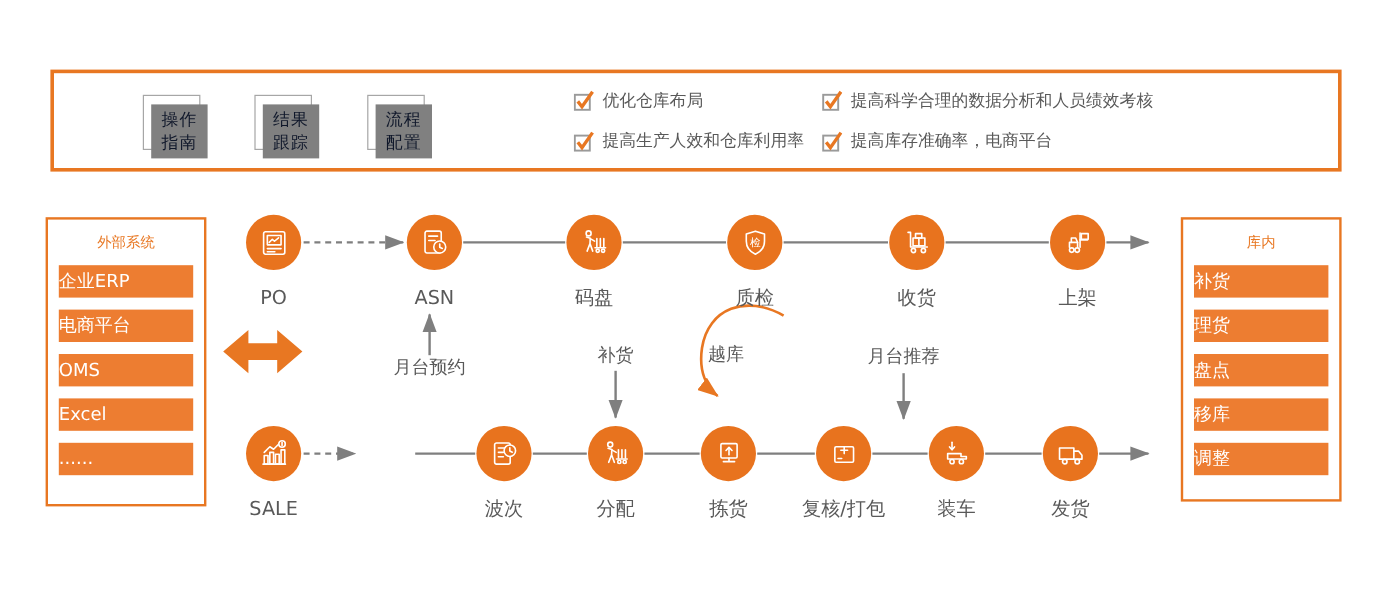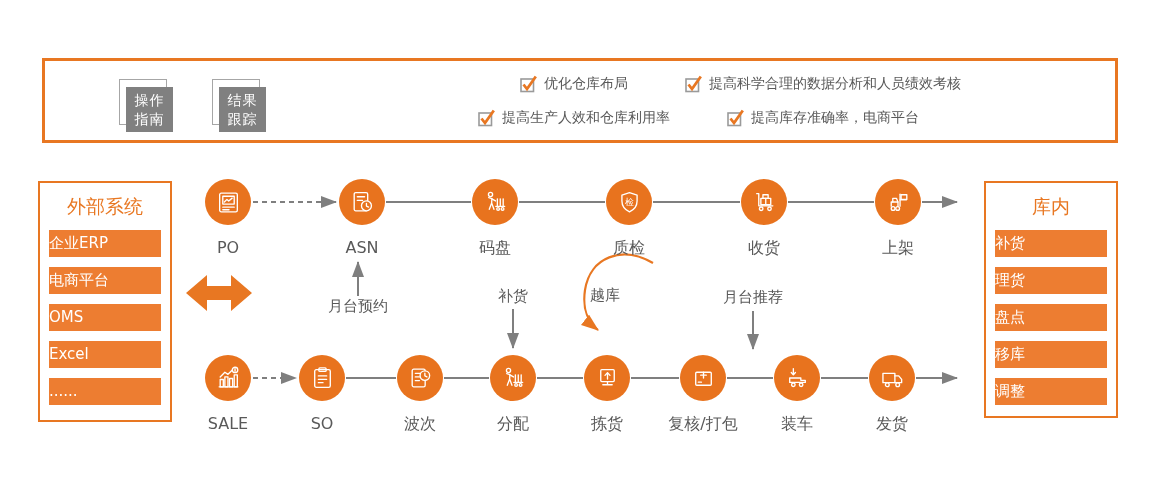--- a/index.html
+++ b/index.html
@@ -6,27 +6,27 @@
   .canvas{
     position:relative;width:1162px;height:492px;background:#ffffff;overflow:hidden;
     font-family:"DejaVu Sans","Liberation Sans",sans-serif;color:#595959;
   }
   
   .benefits{position:absolute;left:42px;top:58px;width:1070px;height:79px;border:3px solid #E87722;background:#fff;}
   .doc-tile{position:absolute;width:56px;height:55px;}
   .tile-back{position:absolute;left:0;top:0;width:46px;height:44px;background:#fff;border:1px solid #a6a6a6;}
   .tile-front{position:absolute;left:7px;top:8px;width:47px;height:45px;background:#808080;
     display:flex;flex-direction:column;align-items:center;justify-content:center;
-    color:#ffffff;font-size:14px;line-height:19px;letter-spacing:1px;}
+    color:#0f172a;font-size:14px;line-height:19px;letter-spacing:1px;}
   .check-col{position:absolute;display:flex;flex-direction:column;gap:13px;}
-  .check-item{display:flex;align-items:center;gap:7px;height:21px;font-size:14px;color:#595959;white-space:nowrap;justify-content:center;}
+  .check-item{display:flex;align-items:center;gap:7px;height:21px;font-size:14px;color:#595959;white-space:nowrap;}
   .check-item svg{flex:0 0 auto;}
   
   .panel{position:absolute;border:2px solid #E87722;background:#fff;}
-  .panel-title{margin-top:11px;text-align:center;color:#E87722;font-size:19px;}
+  .panel-title{margin-top:11px;text-align:center;color:#E87722;font-size:12px;}
   .panel-btn{width:112px;height:27px;margin:10px auto 0;background:#ED7D31;color:#fff;
     font-size:15px;line-height:27px;}
   
   .overlay{position:absolute;left:0;top:0;z-index:1;}
   .overlay line.conn{stroke:#7f7f7f;stroke-width:2;}
   .overlay line.dash{stroke:#7f7f7f;stroke-width:2;stroke-dasharray:5 4;}
   .step{position:absolute;width:90px;display:flex;flex-direction:column;align-items:center;z-index:2;}
   .circle{width:46px;height:46px;border-radius:50%;background:#E8731E;display:flex;align-items:center;justify-content:center;}
   .circle svg{stroke:#fff;stroke-width:1.3;fill:none;stroke-linecap:round;stroke-linejoin:round;}
   .step-label{margin-top:13px;font-size:16px;color:#595959;text-align:center;white-space:nowrap;}
@@ -79,20 +79,27 @@
         <span>指南</span>
       </div>
     </div>
     <div class="doc-tile" style="left:167px;top:18px">
       <div class="tile-back"></div>
       <div class="tile-front">
         <span>结果</span>
         <span>跟踪</span>
       </div>
     </div>
+    <div class="doc-tile" style="left:261px;top:18px">
+      <div class="tile-back"></div>
+      <div class="tile-front">
+        <span>流程</span>
+        <span>配置</span>
+      </div>
+    </div>
 
     <div class="check-col" style="left:433px;top:12px">
       <div class="check-item">
         <svg width="17" height="19" viewBox="0 0 17 19">
           <rect x="1" y="5" width="12.5" height="12.5" fill="#fff" stroke="#9a9a9a" stroke-width="1.6"></rect>
           <path d="M3.5 10.5 L7 15 L15.8 2.5" stroke="#E87722" stroke-width="2.8" fill="none"></path>
         </svg>
         <span>优化仓库布局</span>
       </div>
       <div class="check-item">
@@ -230,32 +237,20 @@
         <rect x="14" y="13" width="3" height="8"></rect>
         <rect x="18.5" y="9.5" width="3" height="11.5"></rect>
         <polyline points="5,11.5 9.5,7 12.5,9 16.5,5"></polyline>
         <circle cx="19.3" cy="4.8" r="2.6" fill="#E8731E"></circle>
         <line x1="19.3" y1="3.6" x2="19.3" y2="6"></line>
       </svg>
     </div>
     <div class="step-label">SALE</div>
   </div>
 
-  <div class="step" style="left:277px;top:355px">
-    <div class="circle">
-      <svg width="27" height="27" viewBox="0 0 26 26">
-        <rect x="5.5" y="4.5" width="15" height="17" rx="1.5"></rect>
-        <rect x="9.5" y="2.8" width="7" height="3.4" rx="1"></rect>
-        <line x1="9" y1="10.5" x2="17" y2="10.5"></line>
-        <line x1="9" y1="13.8" x2="17" y2="13.8"></line>
-        <line x1="9" y1="17" x2="13.5" y2="17"></line>
-      </svg>
-    </div>
-    <div class="step-label">SO</div>
-  </div>
 
   <div class="step" style="left:375px;top:355px">
     <div class="circle">
       <svg width="27" height="27" viewBox="0 0 26 26">
         <rect x="5" y="4" width="12.5" height="17" rx="1.5"></rect>
         <line x1="8" y1="8" x2="14.5" y2="8"></line>
         <line x1="8" y1="11.5" x2="12" y2="11.5"></line>
         <line x1="8" y1="15" x2="12" y2="15"></line>
         <circle cx="17.2" cy="10.2" r="4.6" fill="#E8731E"></circle>
         <polyline points="17.2,7.9 17.2,10.4 19.2,11.4"></polyline>

